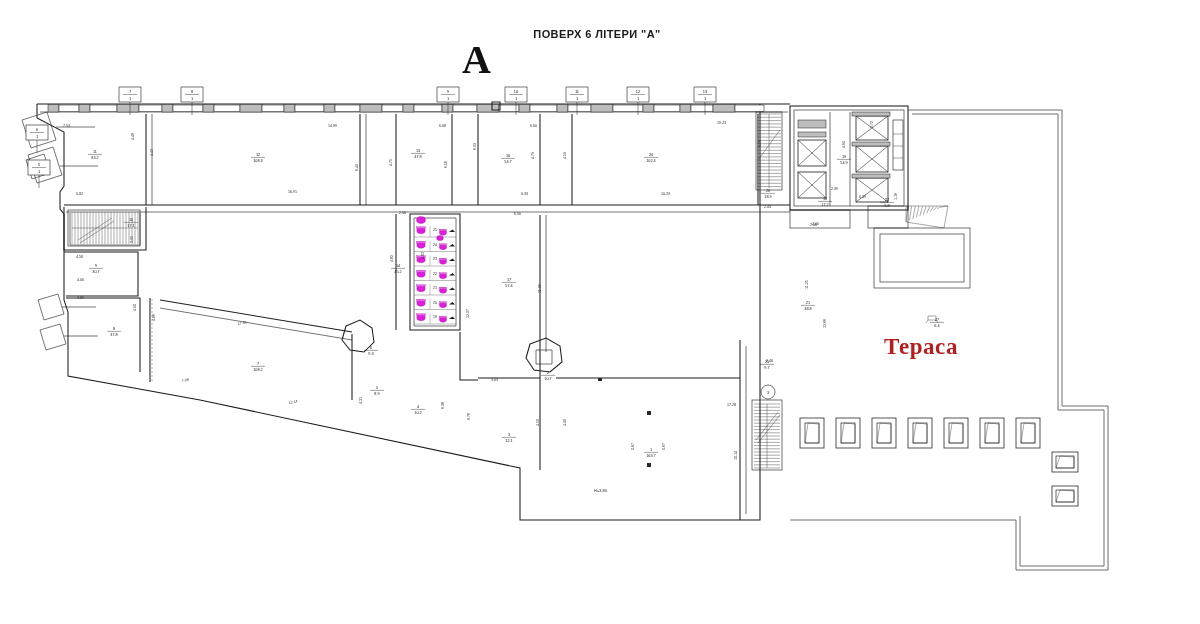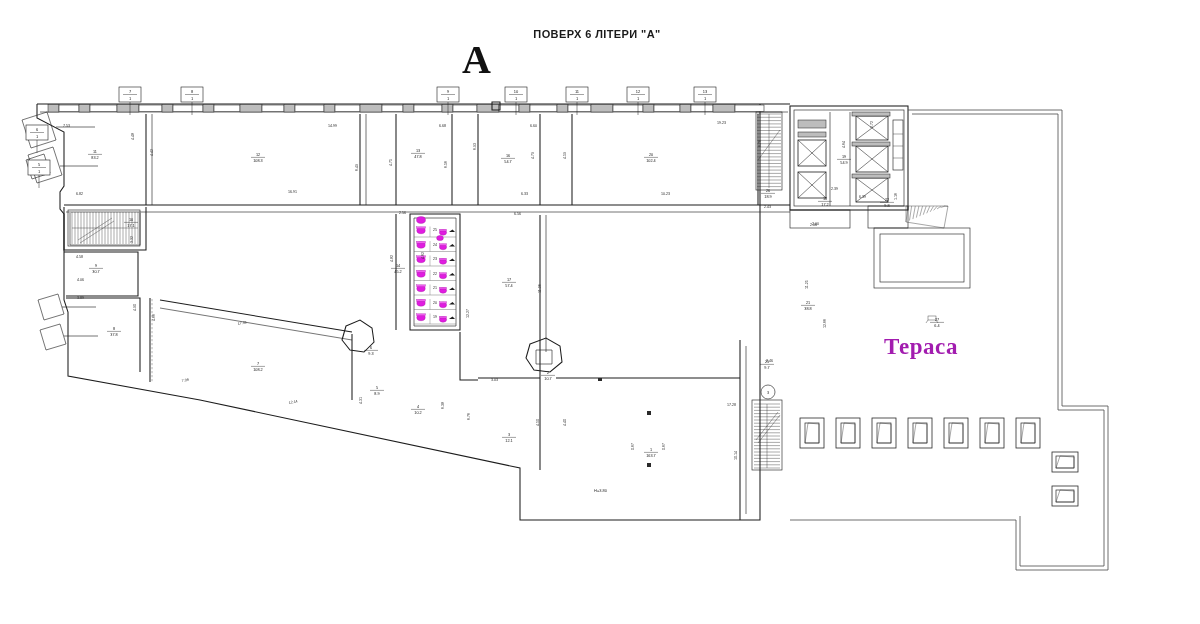--- a/index.html
+++ b/index.html
@@ -47,21 +47,21 @@
     color: #111111;
     line-height: 1;
   }
   .terrace-label {
     position: absolute;
     left: 884px;
     top: 334px;
     font-family: "Liberation Serif", serif;
     font-size: 23px;
     font-weight: 700;
-    color: #a21caf;
+    color: #b91c1c;
     letter-spacing: 0.5px;
   }
   svg.plan {
     position: absolute;
     left: 0;
     top: 0;
     width: 1200px;
     height: 624px;
   }
   text.dim {

